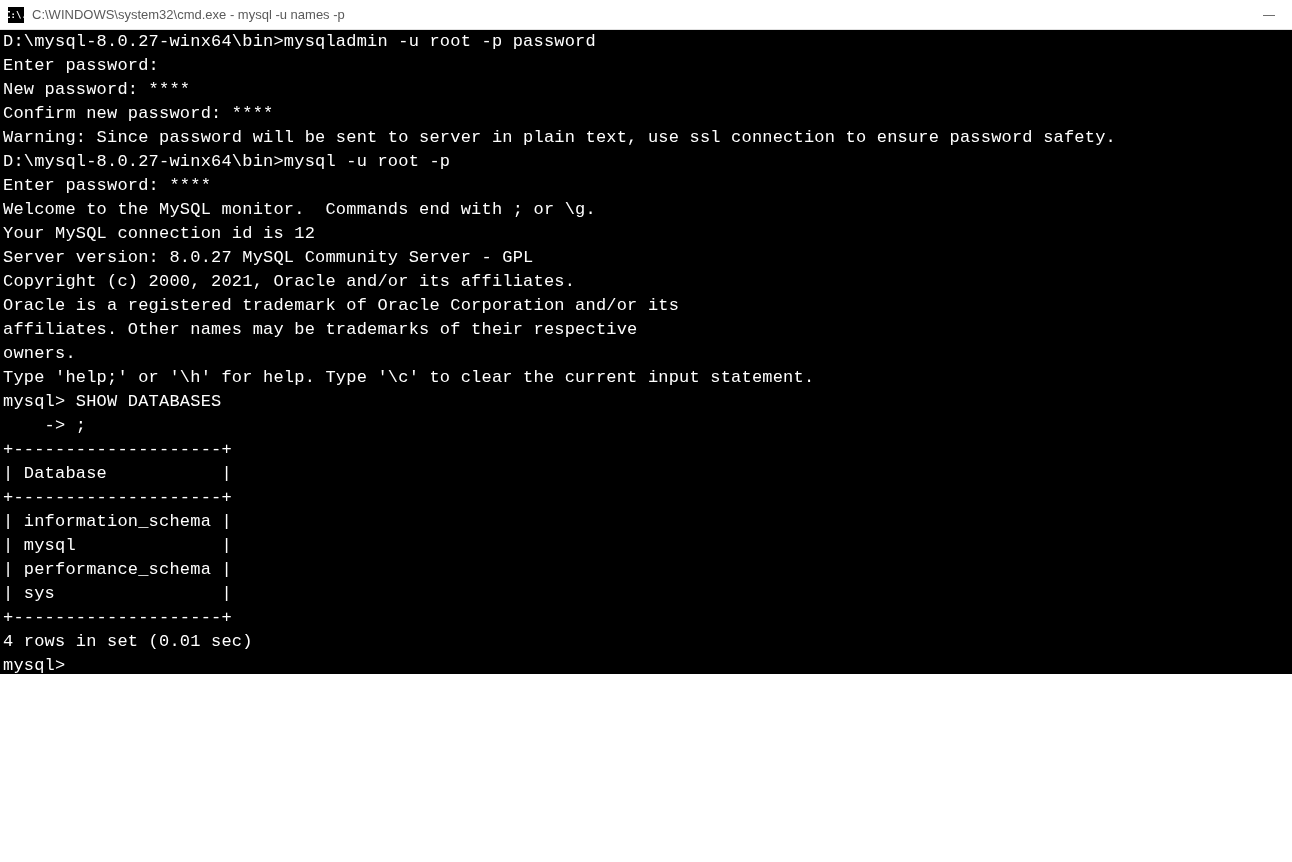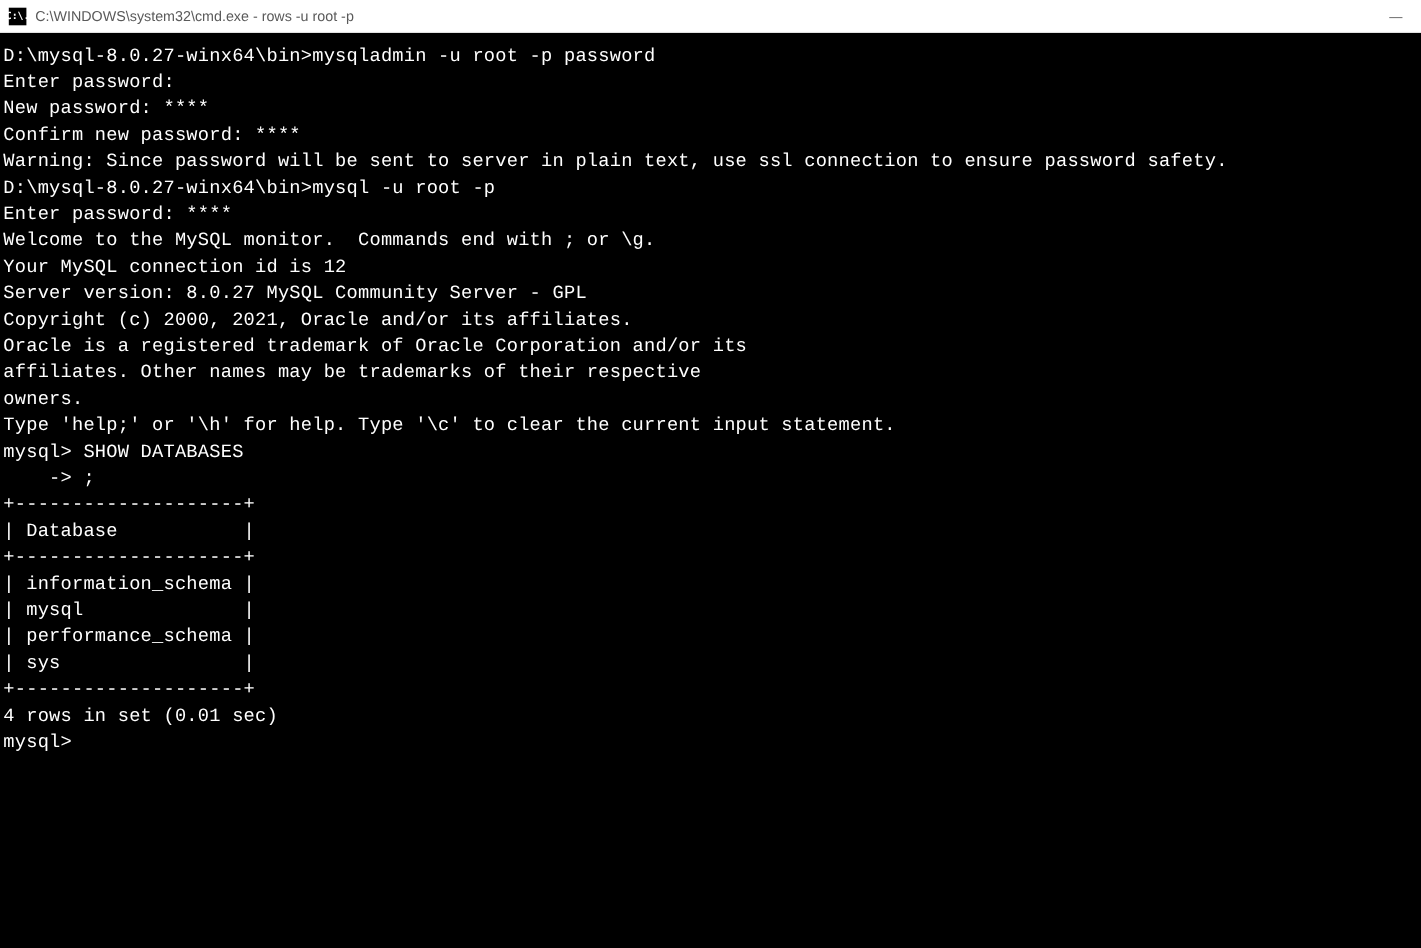--- a/index.html
+++ b/index.html
@@ -51,33 +51,33 @@
       justify-content: center;
       color: #5a5a5a;
       font-size: 12px;
     }
     .terminal {
       background: #000000;
       color: #ffffff;
       font-family: 'NSimSun', 'SimSun', 'Consolas', 'Courier New', monospace;
       font-size: 17px;
       line-height: 24px;
-      padding: 10px 3px;
-      height: 832px;
+      padding: 0 3px;
+      height: 644px;
       white-space: pre;
       letter-spacing: 0.2px;
     }
     .terminal-line {
       display: block;
     }
   </style>
 </head>
 <body>
 
 <div class="titlebar">
   <div class="titlebar-icon">C:\.</div>
-  <div class="titlebar-text">C:\WINDOWS\system32\cmd.exe - rows  -u root -p</div>
+  <div class="titlebar-text">C:\WINDOWS\system32\cmd.exe - mysql  -u names -p</div>
   <div class="window-controls">
     <div class="win-control">—</div>
   </div>
 </div>
 
 <div class="terminal" id="terminal-body"><span class="terminal-line"></span><span class="terminal-line">D:\mysql-8.0.27-winx64\bin&gt;mysqladmin -u root -p password</span><span class="terminal-line">Enter password:</span><span class="terminal-line">New password: ****</span><span class="terminal-line">Confirm new password: ****</span><span class="terminal-line">Warning: Since password will be sent to server in plain text, use ssl connection to ensure password safety.</span><span class="terminal-line"></span><span class="terminal-line">D:\mysql-8.0.27-winx64\bin&gt;mysql -u root -p</span><span class="terminal-line">Enter password: ****</span><span class="terminal-line">Welcome to the MySQL monitor.  Commands end with ; or \g.</span><span class="terminal-line">Your MySQL connection id is 12</span><span class="terminal-line">Server version: 8.0.27 MySQL Community Server - GPL</span><span class="terminal-line"></span><span class="terminal-line">Copyright (c) 2000, 2021, Oracle and/or its affiliates.</span><span class="terminal-line"></span><span class="terminal-line">Oracle is a registered trademark of Oracle Corporation and/or its</span><span class="terminal-line">affiliates. Other names may be trademarks of their respective</span><span class="terminal-line">owners.</span><span class="terminal-line"></span><span class="terminal-line">Type 'help;' or '\h' for help. Type '\c' to clear the current input statement.</span><span class="terminal-line"></span><span class="terminal-line">mysql&gt; SHOW DATABASES</span><span class="terminal-line">    -&gt; ;</span><span class="terminal-line">+--------------------+</span><span class="terminal-line">| Database           |</span><span class="terminal-line">+--------------------+</span><span class="terminal-line">| information_schema |</span><span class="terminal-line">| mysql              |</span><span class="terminal-line">| performance_schema |</span><span class="terminal-line">| sys                |</span><span class="terminal-line">+--------------------+</span><span class="terminal-line">4 rows in set (0.01 sec)</span><span class="terminal-line"></span><span class="terminal-line">mysql&gt;</span></div>
 
 </body></html>

